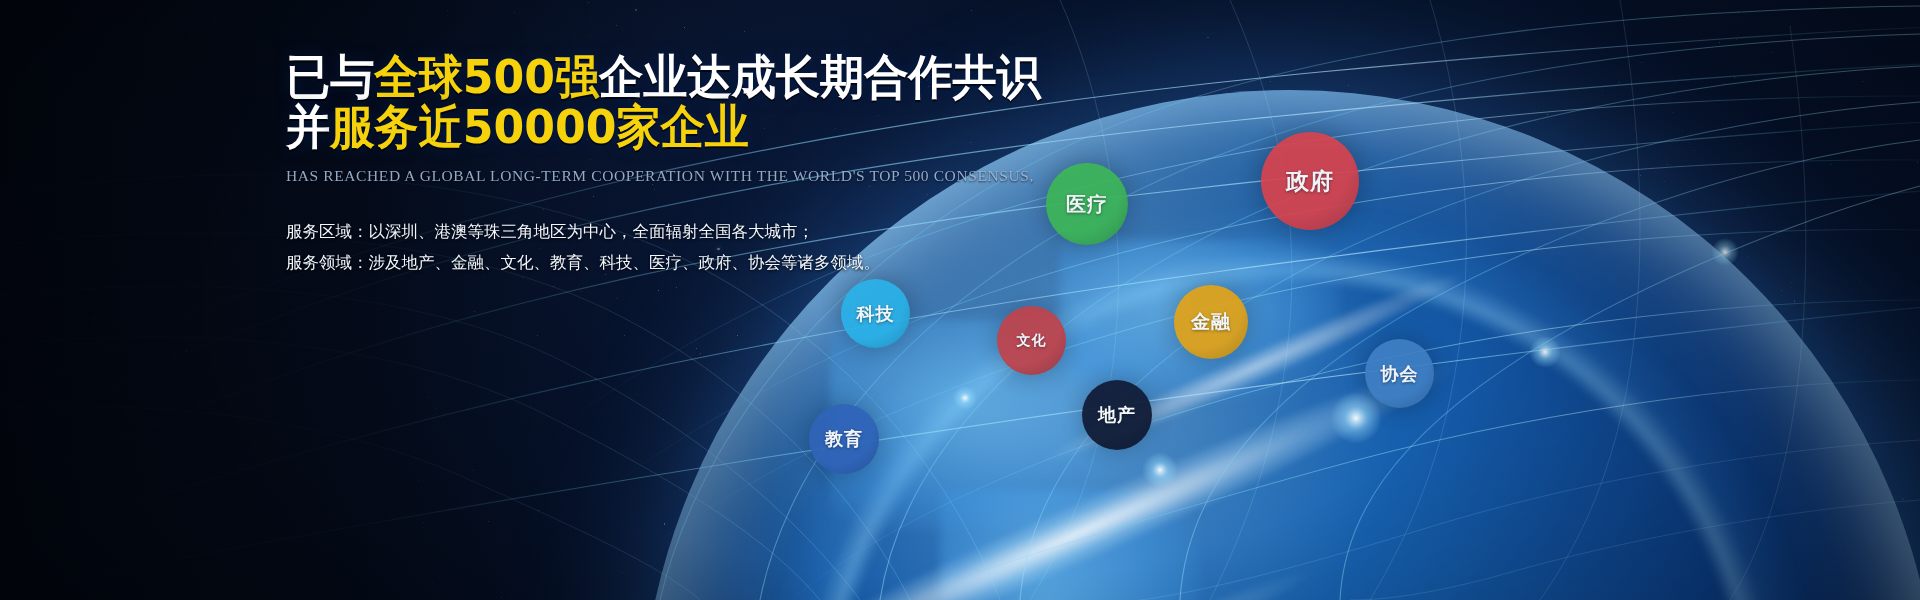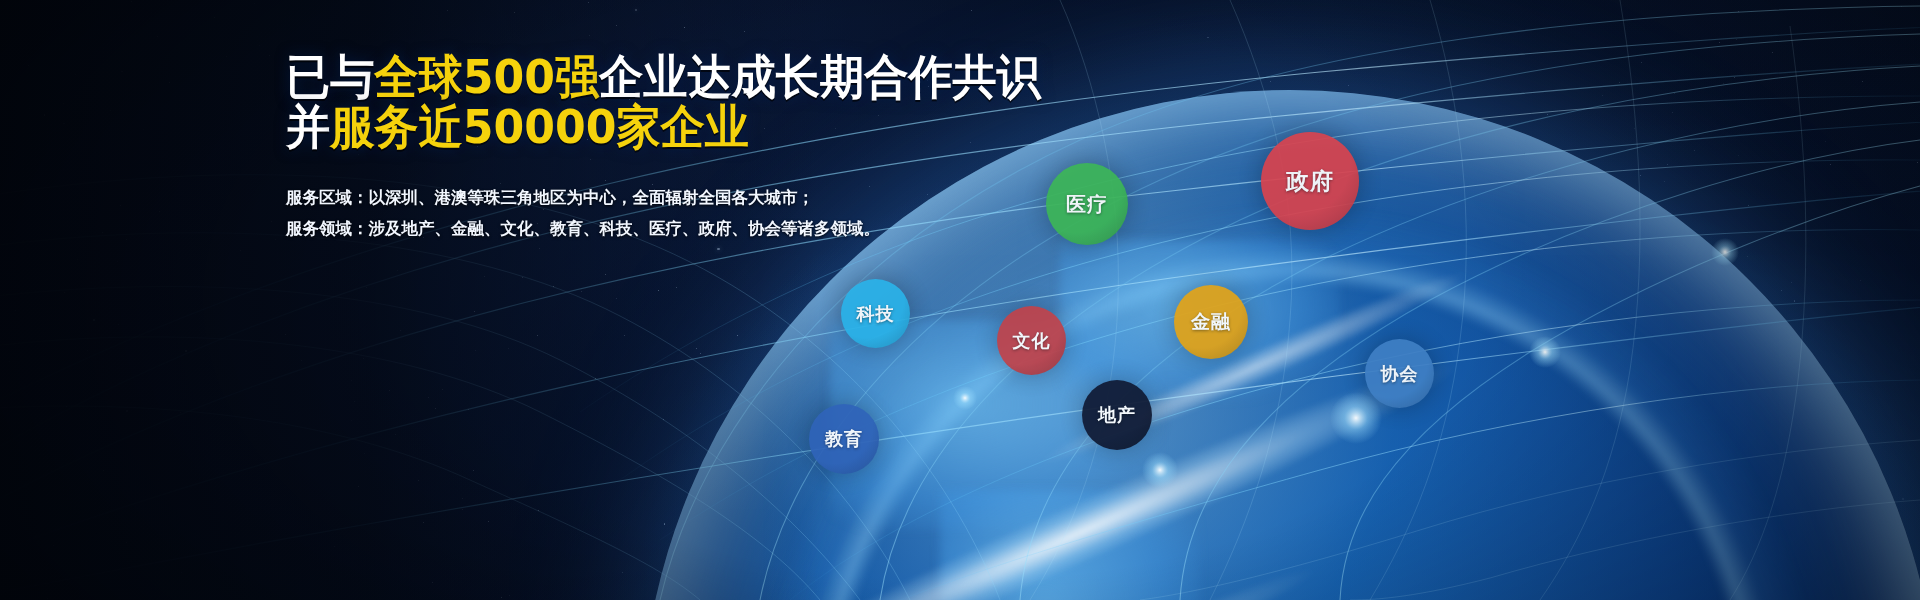--- a/index.html
+++ b/index.html
@@ -99,21 +99,21 @@
     color:#9fb6d4;
     text-shadow:0 1px 2px rgba(0,0,0,.8);
     opacity:.92;
   }
   .subtitle div{white-space:nowrap;}
 
   .body-cn{
     margin-top:30px;
     font-size:16.5px;
     line-height:31px;
-    font-weight:bold;
+    font-weight:normal;
     color:#f2f7ff;
     text-shadow:0 1px 3px rgba(0,0,0,.9);
     white-space:nowrap;
   }
 
   
   .bubble{
     position:absolute;
     border-radius:50%;
     display:flex;align-items:center;justify-content:center;
@@ -487,40 +487,41 @@
 
     <div class="headline">
       <span class="hl-w">已与</span><span class="hl-y">全球500强</span><span class="hl-w">企业达成长期合作共识</span>
     </div>
 
     <div class="headline">
       <span class="hl-w">并</span><span class="hl-y">服务近50000家企业</span>
     </div>
 
     <div class="subtitle">
+      <div>HAS REACHED A GLOBAL LONG-TERM COOPERATION WITH THE WORLD'S TOP 500 CONSENSUS,</div>
     </div>
 
     <div class="body-cn">
       <div>服务区域：以深圳、港澳等珠三角地区为中心，全面辐射全国各大城市；</div>
       <div>服务领域：涉及地产、金融、文化、教育、科技、医疗、政府、协会等诸多领域。</div>
     </div>
 
   </div>
 
   <div id="bubbles">
       <div class="bubble" style="left: 1261px; top: 132px; width: 98px; height: 98px; font-size: 23px; background: radial-gradient(circle at 36% 30%, rgb(216, 67, 78) 0%, rgb(216, 67, 78) 58%, rgba(0, 0, 0, 0.2) 100%), rgb(216, 67, 78); opacity: 0.92;">
         <span>政府</span>
       </div>
       <div class="bubble" style="left: 1046px; top: 163px; width: 82px; height: 82px; font-size: 20px; background: radial-gradient(circle at 36% 30%, rgb(60, 181, 87) 0%, rgb(60, 181, 87) 58%, rgba(0, 0, 0, 0.2) 100%), rgb(60, 181, 87); opacity: 0.92;">
         <span>医疗</span>
       </div>
       <div class="bubble" style="left: 1174px; top: 285px; width: 74px; height: 74px; font-size: 19px; background: radial-gradient(circle at 36% 30%, rgb(226, 163, 23) 0%, rgb(226, 163, 23) 58%, rgba(0, 0, 0, 0.2) 100%), rgb(226, 163, 23); opacity: 0.92;">
         <span>金融</span>
       </div>
-      <div class="bubble" style="left: 997px; top: 306px; width: 69px; height: 69px; font-size: 18px; background: radial-gradient(circle at 36% 30%, rgb(192, 66, 74) 0%, rgb(192, 66, 74) 58%, rgba(0, 0, 0, 0.2) 100%), rgb(192, 66, 74); opacity: 0.92;">
+      <div class="bubble" style="left: 997px; top: 306px; width: 69px; height: 69px; font-size: 14px; background: radial-gradient(circle at 36% 30%, rgb(192, 66, 74) 0%, rgb(192, 66, 74) 58%, rgba(0, 0, 0, 0.2) 100%), rgb(192, 66, 74); opacity: 0.92;">
         <span>文化</span>
       </div>
       <div class="bubble" style="left: 841px; top: 279px; width: 69px; height: 69px; font-size: 18px; background: radial-gradient(circle at 36% 30%, rgb(42, 178, 232) 0%, rgb(42, 178, 232) 58%, rgba(0, 0, 0, 0.2) 100%), rgb(42, 178, 232); opacity: 0.92;">
         <span>科技</span>
       </div>
       <div class="bubble" style="left: 1365px; top: 339px; width: 69px; height: 69px; font-size: 18px; background: radial-gradient(circle at 36% 30%, rgb(63, 127, 196) 0%, rgb(63, 127, 196) 58%, rgba(0, 0, 0, 0.2) 100%), rgb(63, 127, 196); opacity: 0.92;">
         <span>协会</span>
       </div>
       <div class="bubble" style="left: 1082px; top: 380px; width: 70px; height: 70px; font-size: 18px; background: radial-gradient(circle at 36% 30%, rgb(16, 26, 52) 0%, rgb(16, 26, 52) 58%, rgba(0, 0, 0, 0.2) 100%), rgb(16, 26, 52); opacity: 0.93;">
         <span>地产</span>

